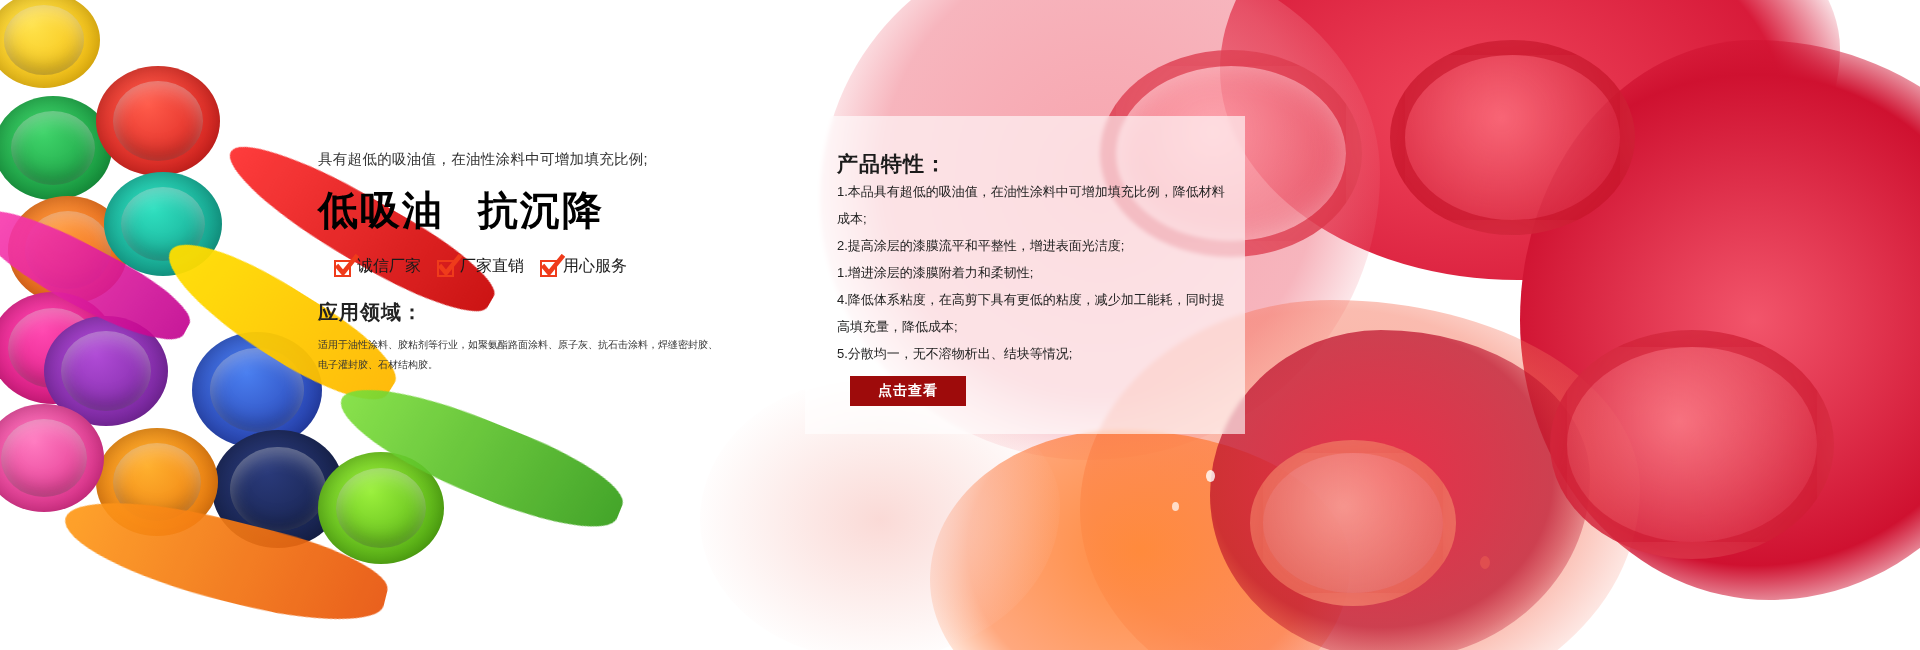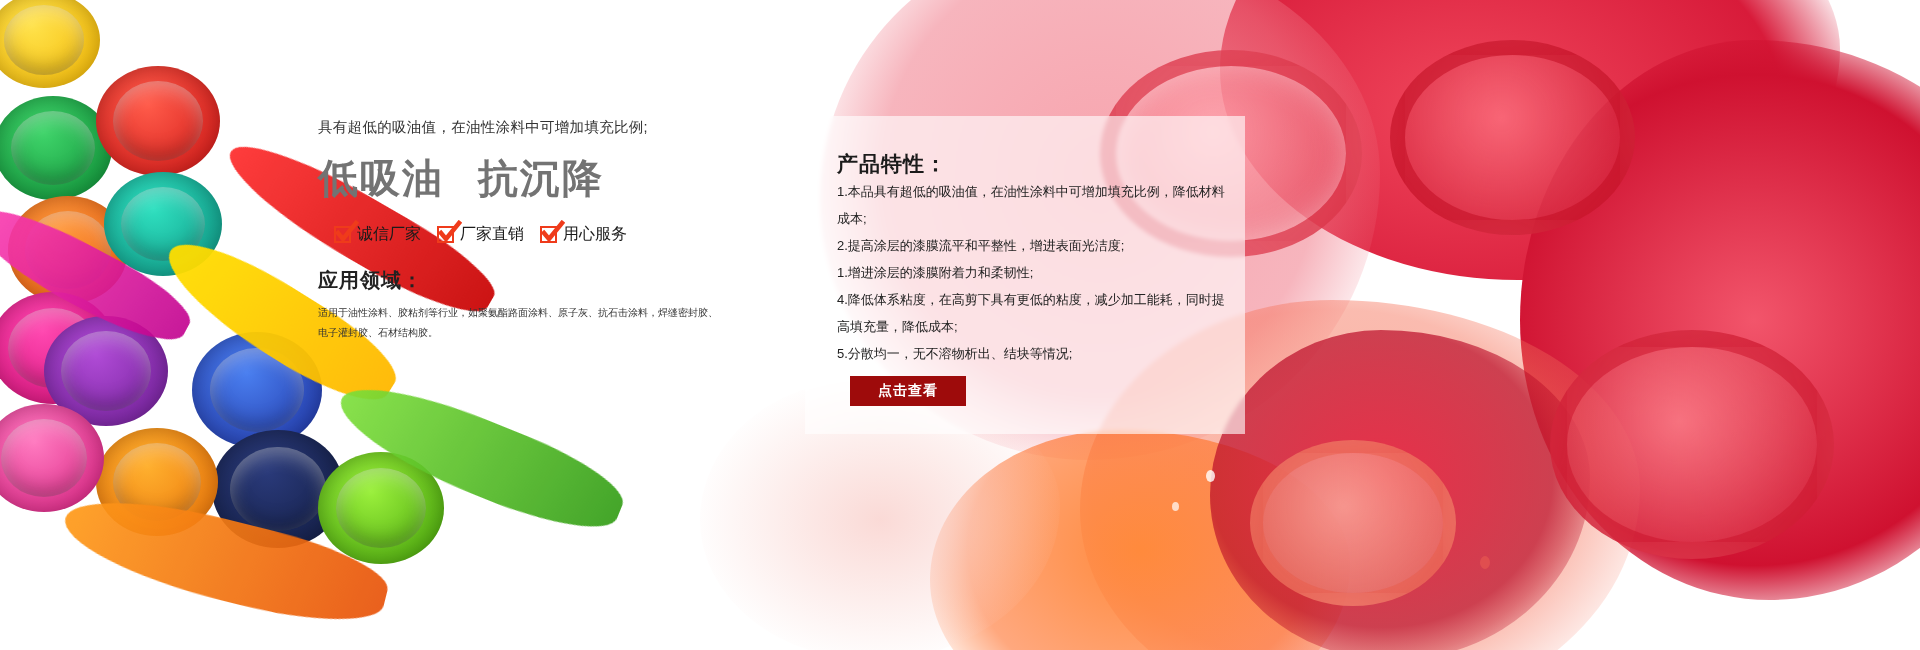--- a/index.html
+++ b/index.html
@@ -25,30 +25,30 @@
   .wash{position:absolute;border-radius:45% 55% 52% 48%/50% 45% 55% 50%;}
 
   
   .left-col{position:absolute;left:318px;top:112px;width:420px;}
   .title-bar{
     display:inline-block;background:#1d3557;color:#fff;
     font-size:21px;font-weight:bold;letter-spacing:1px;
     padding:9px 18px 10px 18px;line-height:1;
   }
   .subtitle{
-    margin-top:6px;font-size:14.5px;color:#333;letter-spacing:.3px;
+    margin-top:38px;font-size:14.5px;color:#333;letter-spacing:.3px;
   }
   .headline{
-    margin-top:14px;color:#737373;
+    margin-top:14px;color:#000000;
     font-family:"Liberation Serif","DejaVu Serif",serif;
     font-size:40px;font-weight:bold;letter-spacing:2px;
     display:flex;gap:34px;
   }
   .badges{margin-top:18px;display:flex;align-items:center;gap:16px;padding-left:16px;}
-  .badge{display:flex;align-items:center;gap:6px;font-size:16px;color:#1b1b1b;}
+  .badge{display:flex;align-items:flex-end;gap:6px;font-size:16px;color:#1b1b1b;}
   .chk{width:17px;height:17px;position:relative;border:2px solid #ef3b1b;box-sizing:border-box;display:inline-block;}
   .chk svg{position:absolute;left:-3px;top:-8px;width:26px;height:26px;}
   .section-title{
     margin-top:22px;font-size:20px;font-weight:bold;color:#222;letter-spacing:1px;
   }
   .section-body{
     margin-top:9px;font-size:10px;line-height:1.95;color:#333;width:400px;
   }
 
   

